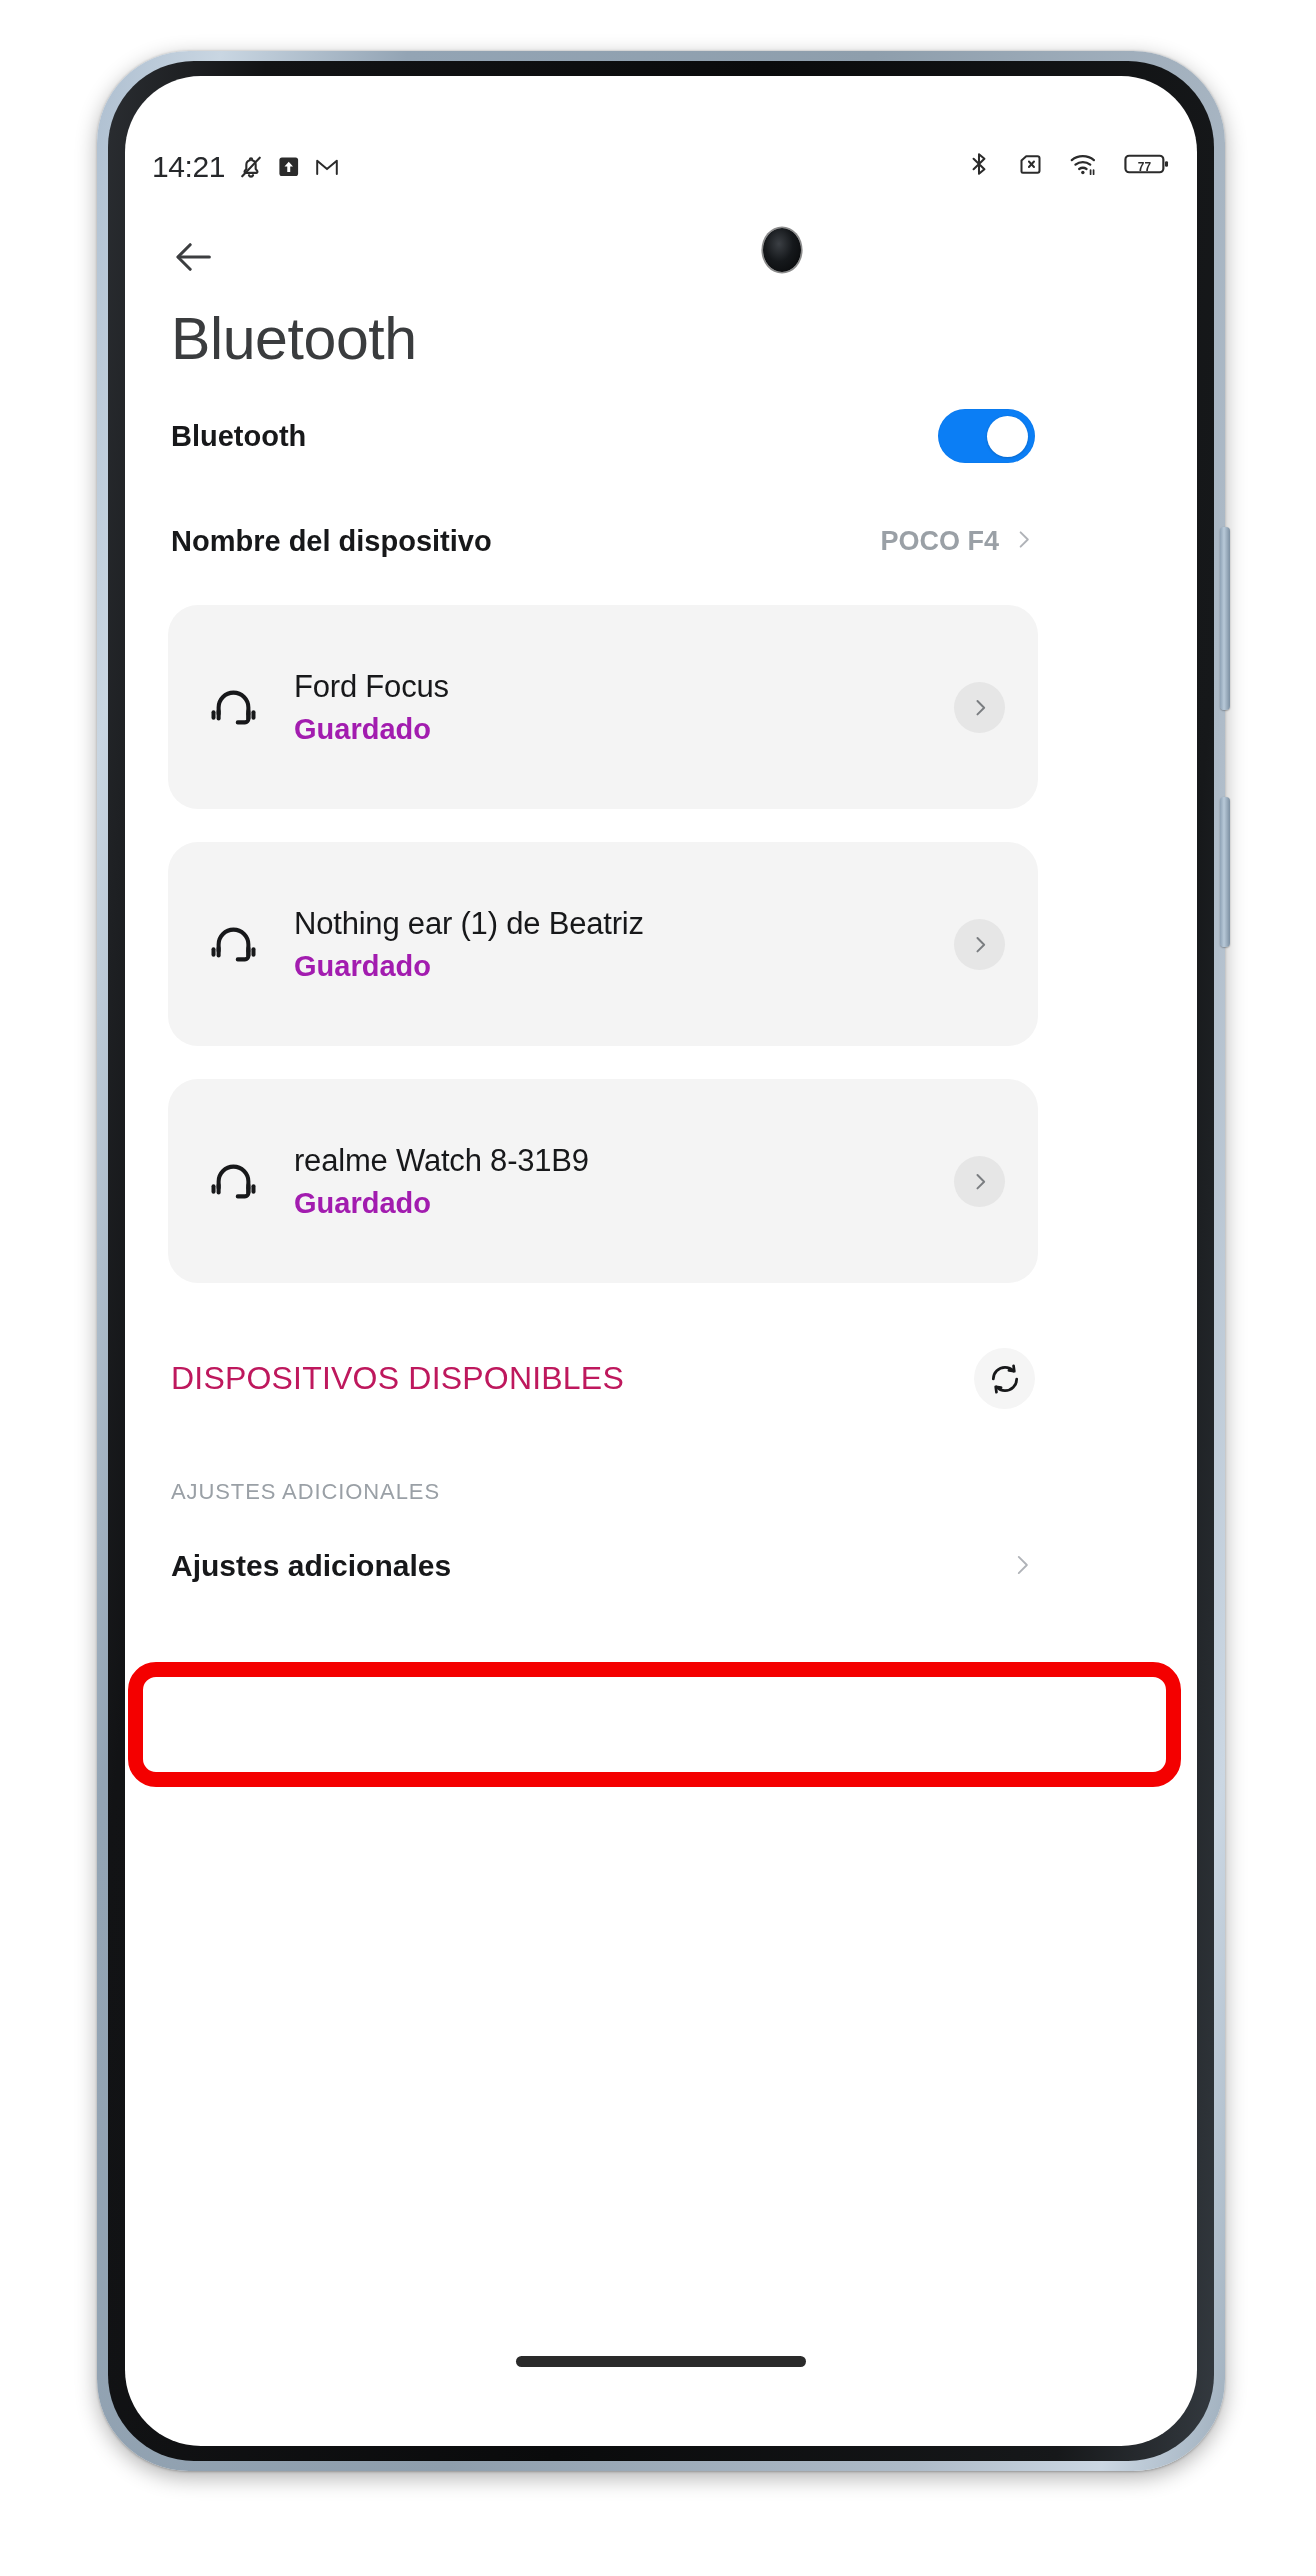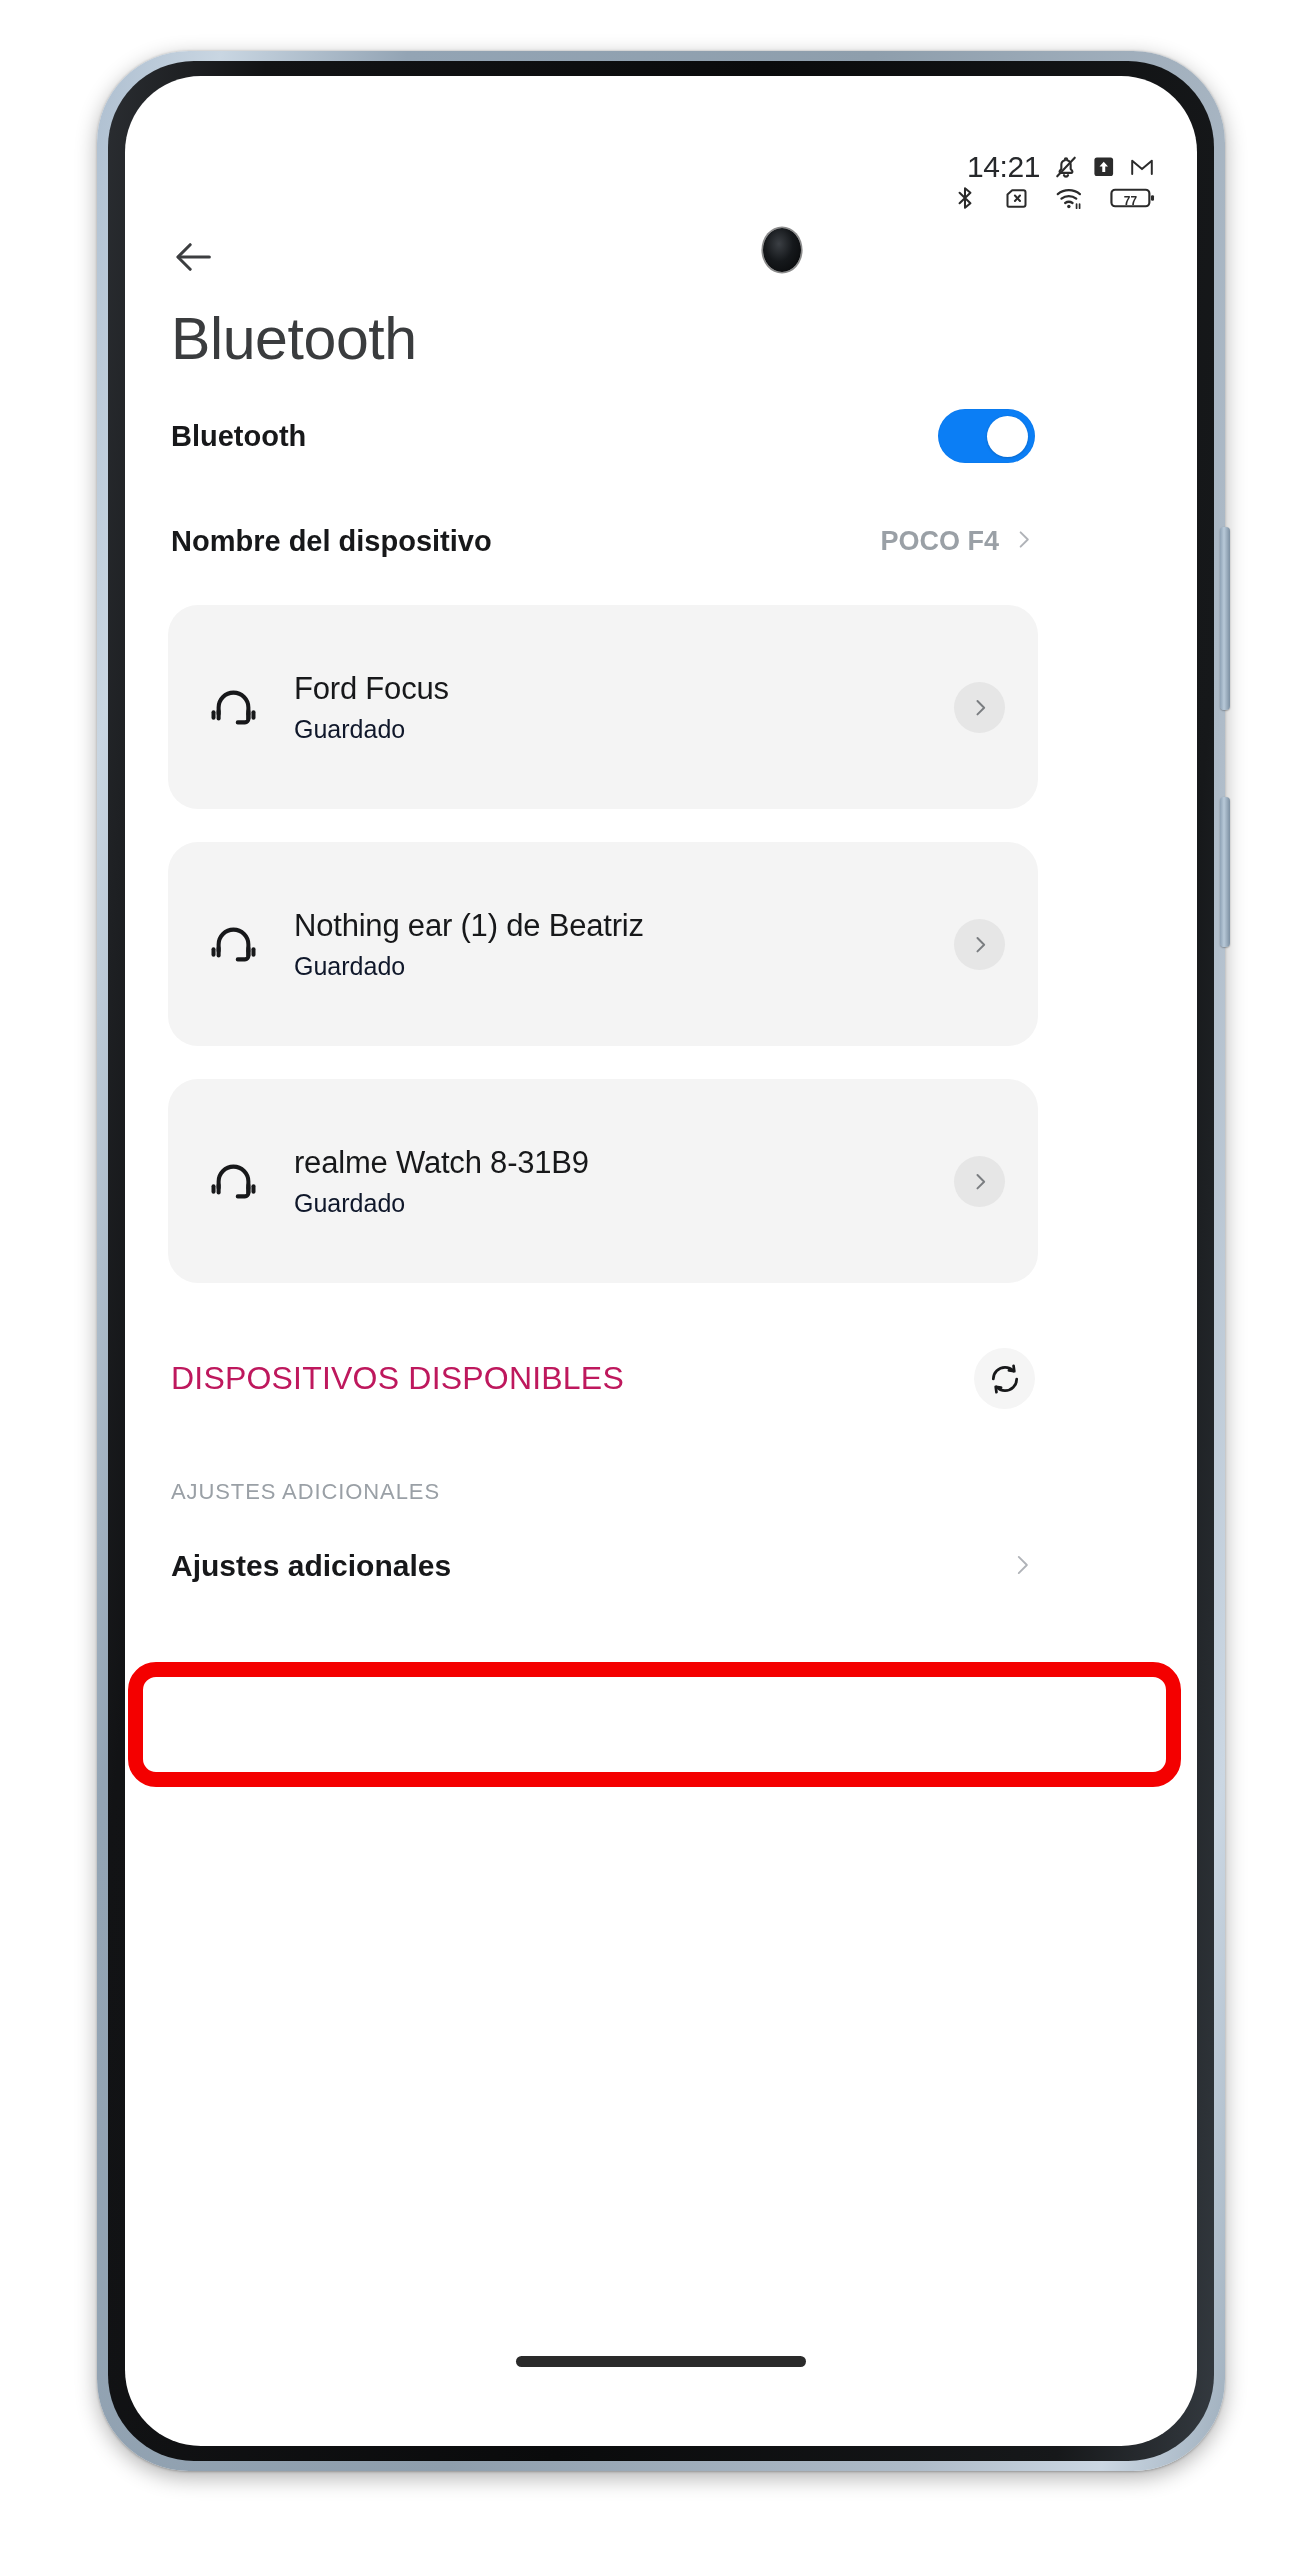--- a/index.html
+++ b/index.html
@@ -54,24 +54,23 @@
     width: 38px; height: 44px; border-radius: 50%;
     background: radial-gradient(ellipse at 42% 36%, #3b3f44 0%, #15181b 45%, #050607 100%);
     box-shadow: 0 0 0 1.6px rgba(0,0,0,.45);
     z-index: 6;
   }
 
   
   .statusbar {
     position: absolute; left: 0; top: 74px;
     width: 1072px; height: 58px;
-    display: flex; align-items: flex-end;
-    padding: 0 41px;
+    display: flex; align-items: flex-start;
+    padding: 0 27px;
     color: #2b2b2b;
-    flex-direction: column;
   }
   .sb-left { display: flex; align-items: center; gap: 11.5px; }
   .sb-right { display: flex; align-items: center; gap: 25px; margin-left: auto; }
   .sb-time { font-size: 30px; font-weight: 400; letter-spacing: -0.4px; color: #26282b; }
   .sb-ico { display: inline-flex; align-items: center; }
 
   
   .content { position: absolute; left: 0; top: 132px; width: 956px; }
 
   .back-row { padding: 23px 43px 5px 43px; }
@@ -113,21 +112,21 @@
     height: 204px;
     margin-bottom: 33px;
     display: flex; align-items: center;
     padding: 0 33px 0 30px;
     cursor: pointer;
     justify-content: flex-end;
   }
   .device-icon { width: 71px; display: flex; align-items: center; justify-content: center; flex: 0 0 71px; }
   .device-text { margin-left: 25px; display: flex; flex-direction: column; gap: 8.2px; }
   .device-name { font-size: 31px; color: #17181a; font-weight: 400; letter-spacing: -0.2px; }
-  .device-status { font-size: 25px; color: #0f172a; font-weight: 400; }
+  .device-status { font-size: 29px; color: #a21caf; font-weight: 700; }
   .device-chevron {
     margin-left: auto;
     width: 51px; height: 51px; border-radius: 50%;
     background: #e6e6e6;
     display: flex; align-items: center; justify-content: center;
     cursor: pointer;
   }
 
   
   .available-row {

